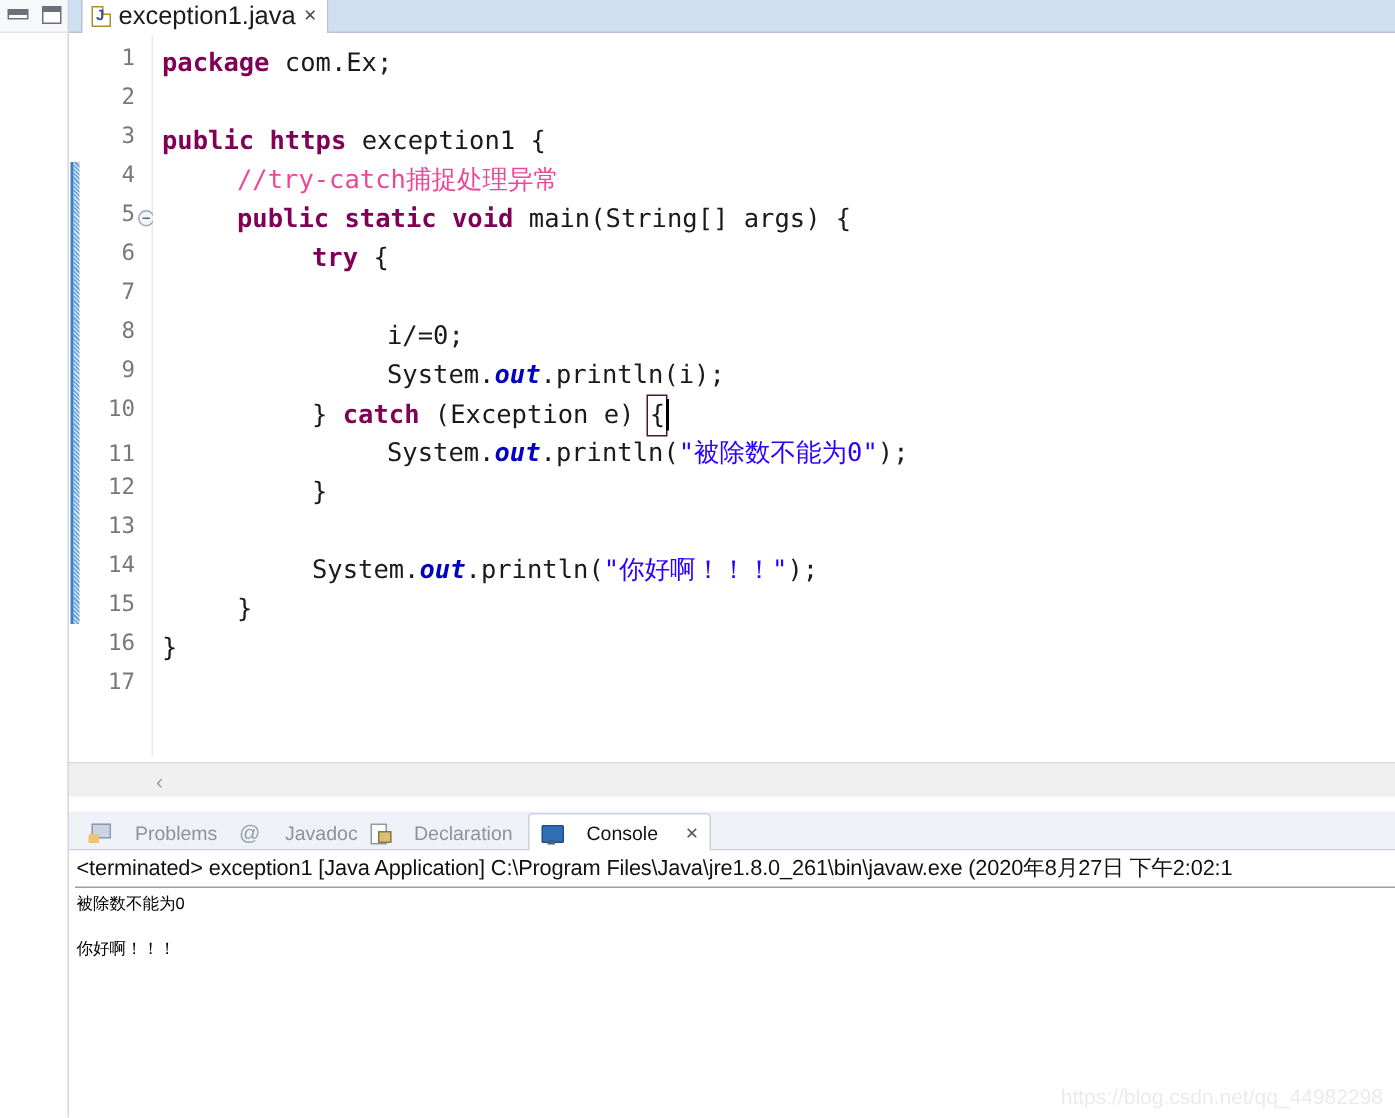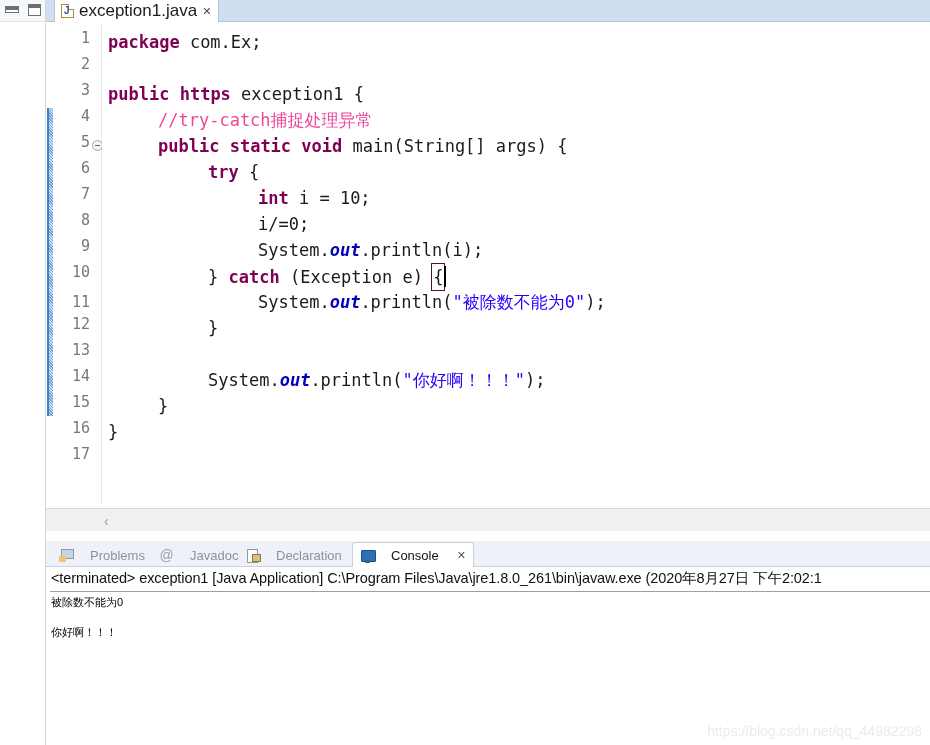--- a/index.html
+++ b/index.html
@@ -463,21 +463,20 @@
       <div class="ctext" style="top:6px"><span class="kw">package</span><span class="plain"> com.Ex;</span></div>
 
       <div class="ctext" style="top:58px"><span class="kw">public</span><span class="plain"> </span><span class="kw">https</span><span class="plain"> exception1 {</span></div>
 
       <div class="ctext" style="top:84px; left:56px"><span class="cmt">//try-catch捕捉处理异常</span></div>
 
       <div class="ctext" style="top:110px; left:56px"><span class="kw">public</span><span class="plain"> </span><span class="kw">static</span><span class="plain"> </span><span class="kw">void</span><span class="plain"> main(String[] args) {</span></div>
 
       <div class="ctext" style="top:136px; left:106px"><span class="kw">try</span><span class="plain"> {</span></div>
 
-      <div class="ctext" style="top:162px; left:156px"><span class="kw">int</span><span class="plain"> i = 10;</span></div>
 
       <div class="ctext" style="top:188px; left:156px"><span class="plain">i/=0;</span></div>
 
       <div class="ctext" style="top:214px; left:156px"><span class="plain">System.</span><span class="fld">out</span><span class="plain">.println(i);</span></div>
 
       <div class="ctext" style="top:240px; left:106px"><span class="plain">} </span><span class="kw">catch</span><span class="plain"> (Exception e) </span><span class="brace-box"><span class="plain">{</span><span class="caret"></span></span></div>
 
       <div class="ctext" style="top:266px; left:156px"><span class="plain">System.</span><span class="fld">out</span><span class="plain">.println(</span><span class="str">"被除数不能为0"</span><span class="plain">);</span></div>
 
       <div class="ctext" style="top:292px; left:106px"><span class="plain">}</span></div>

